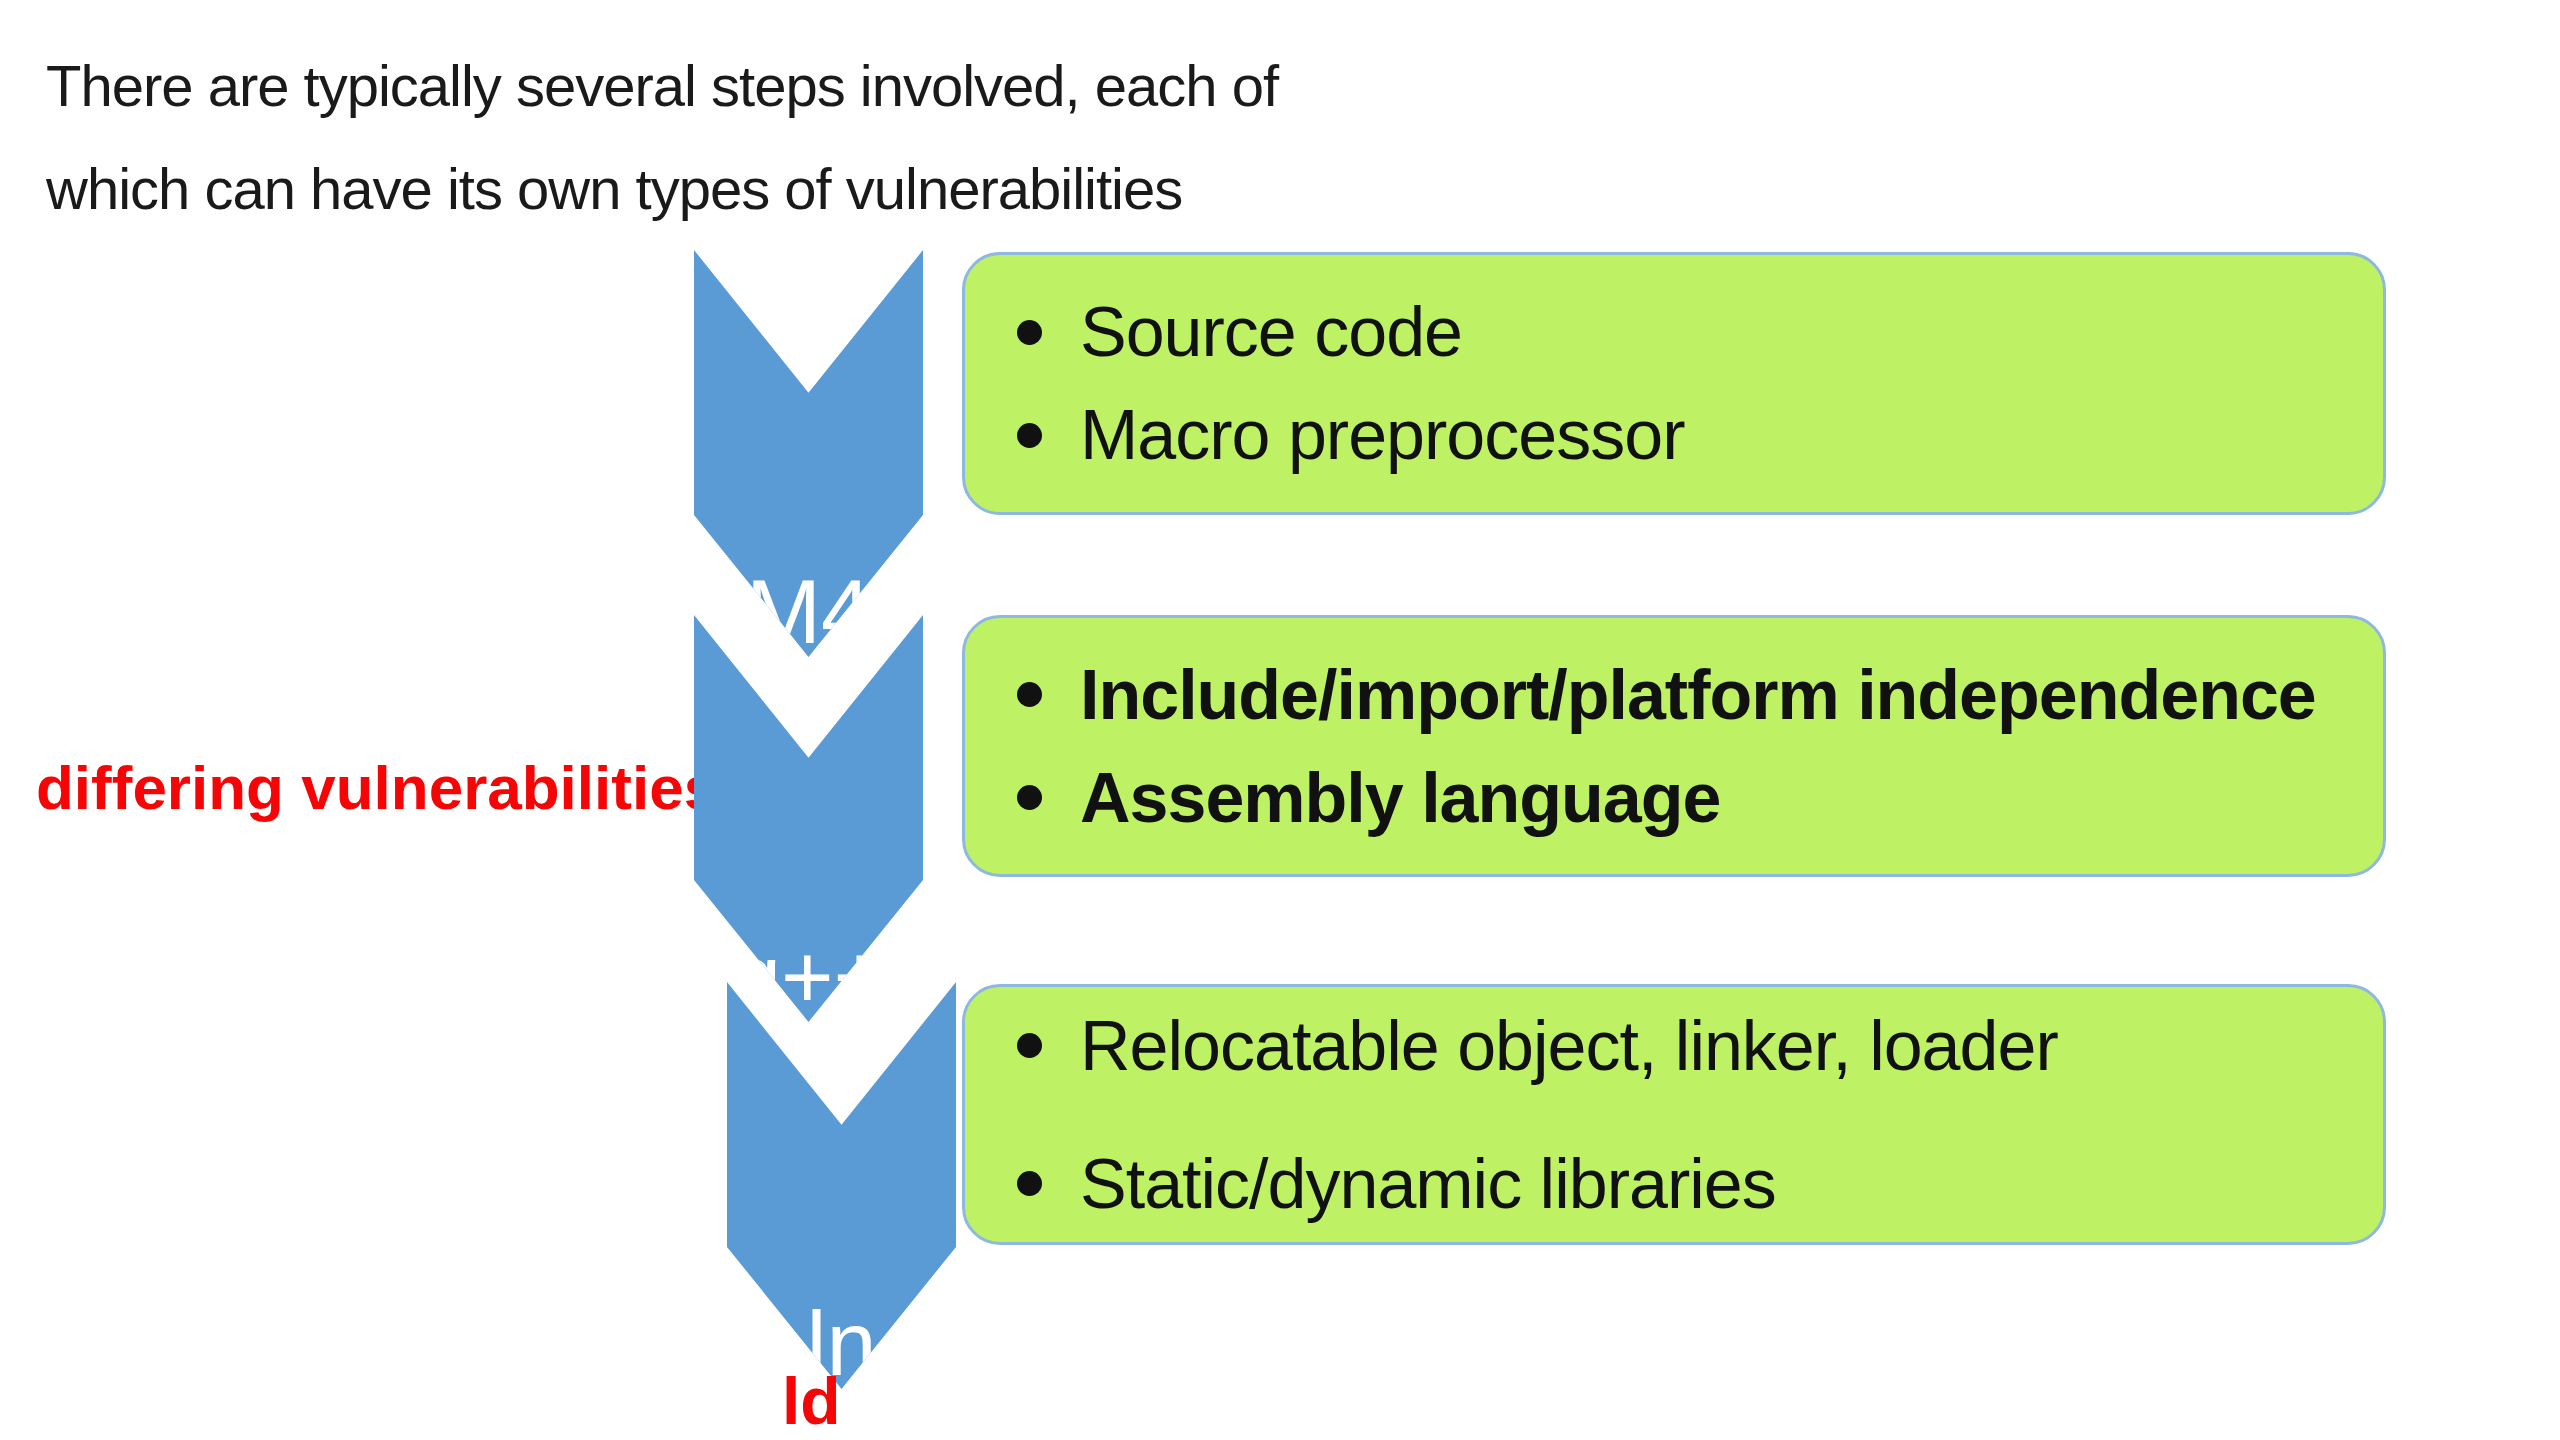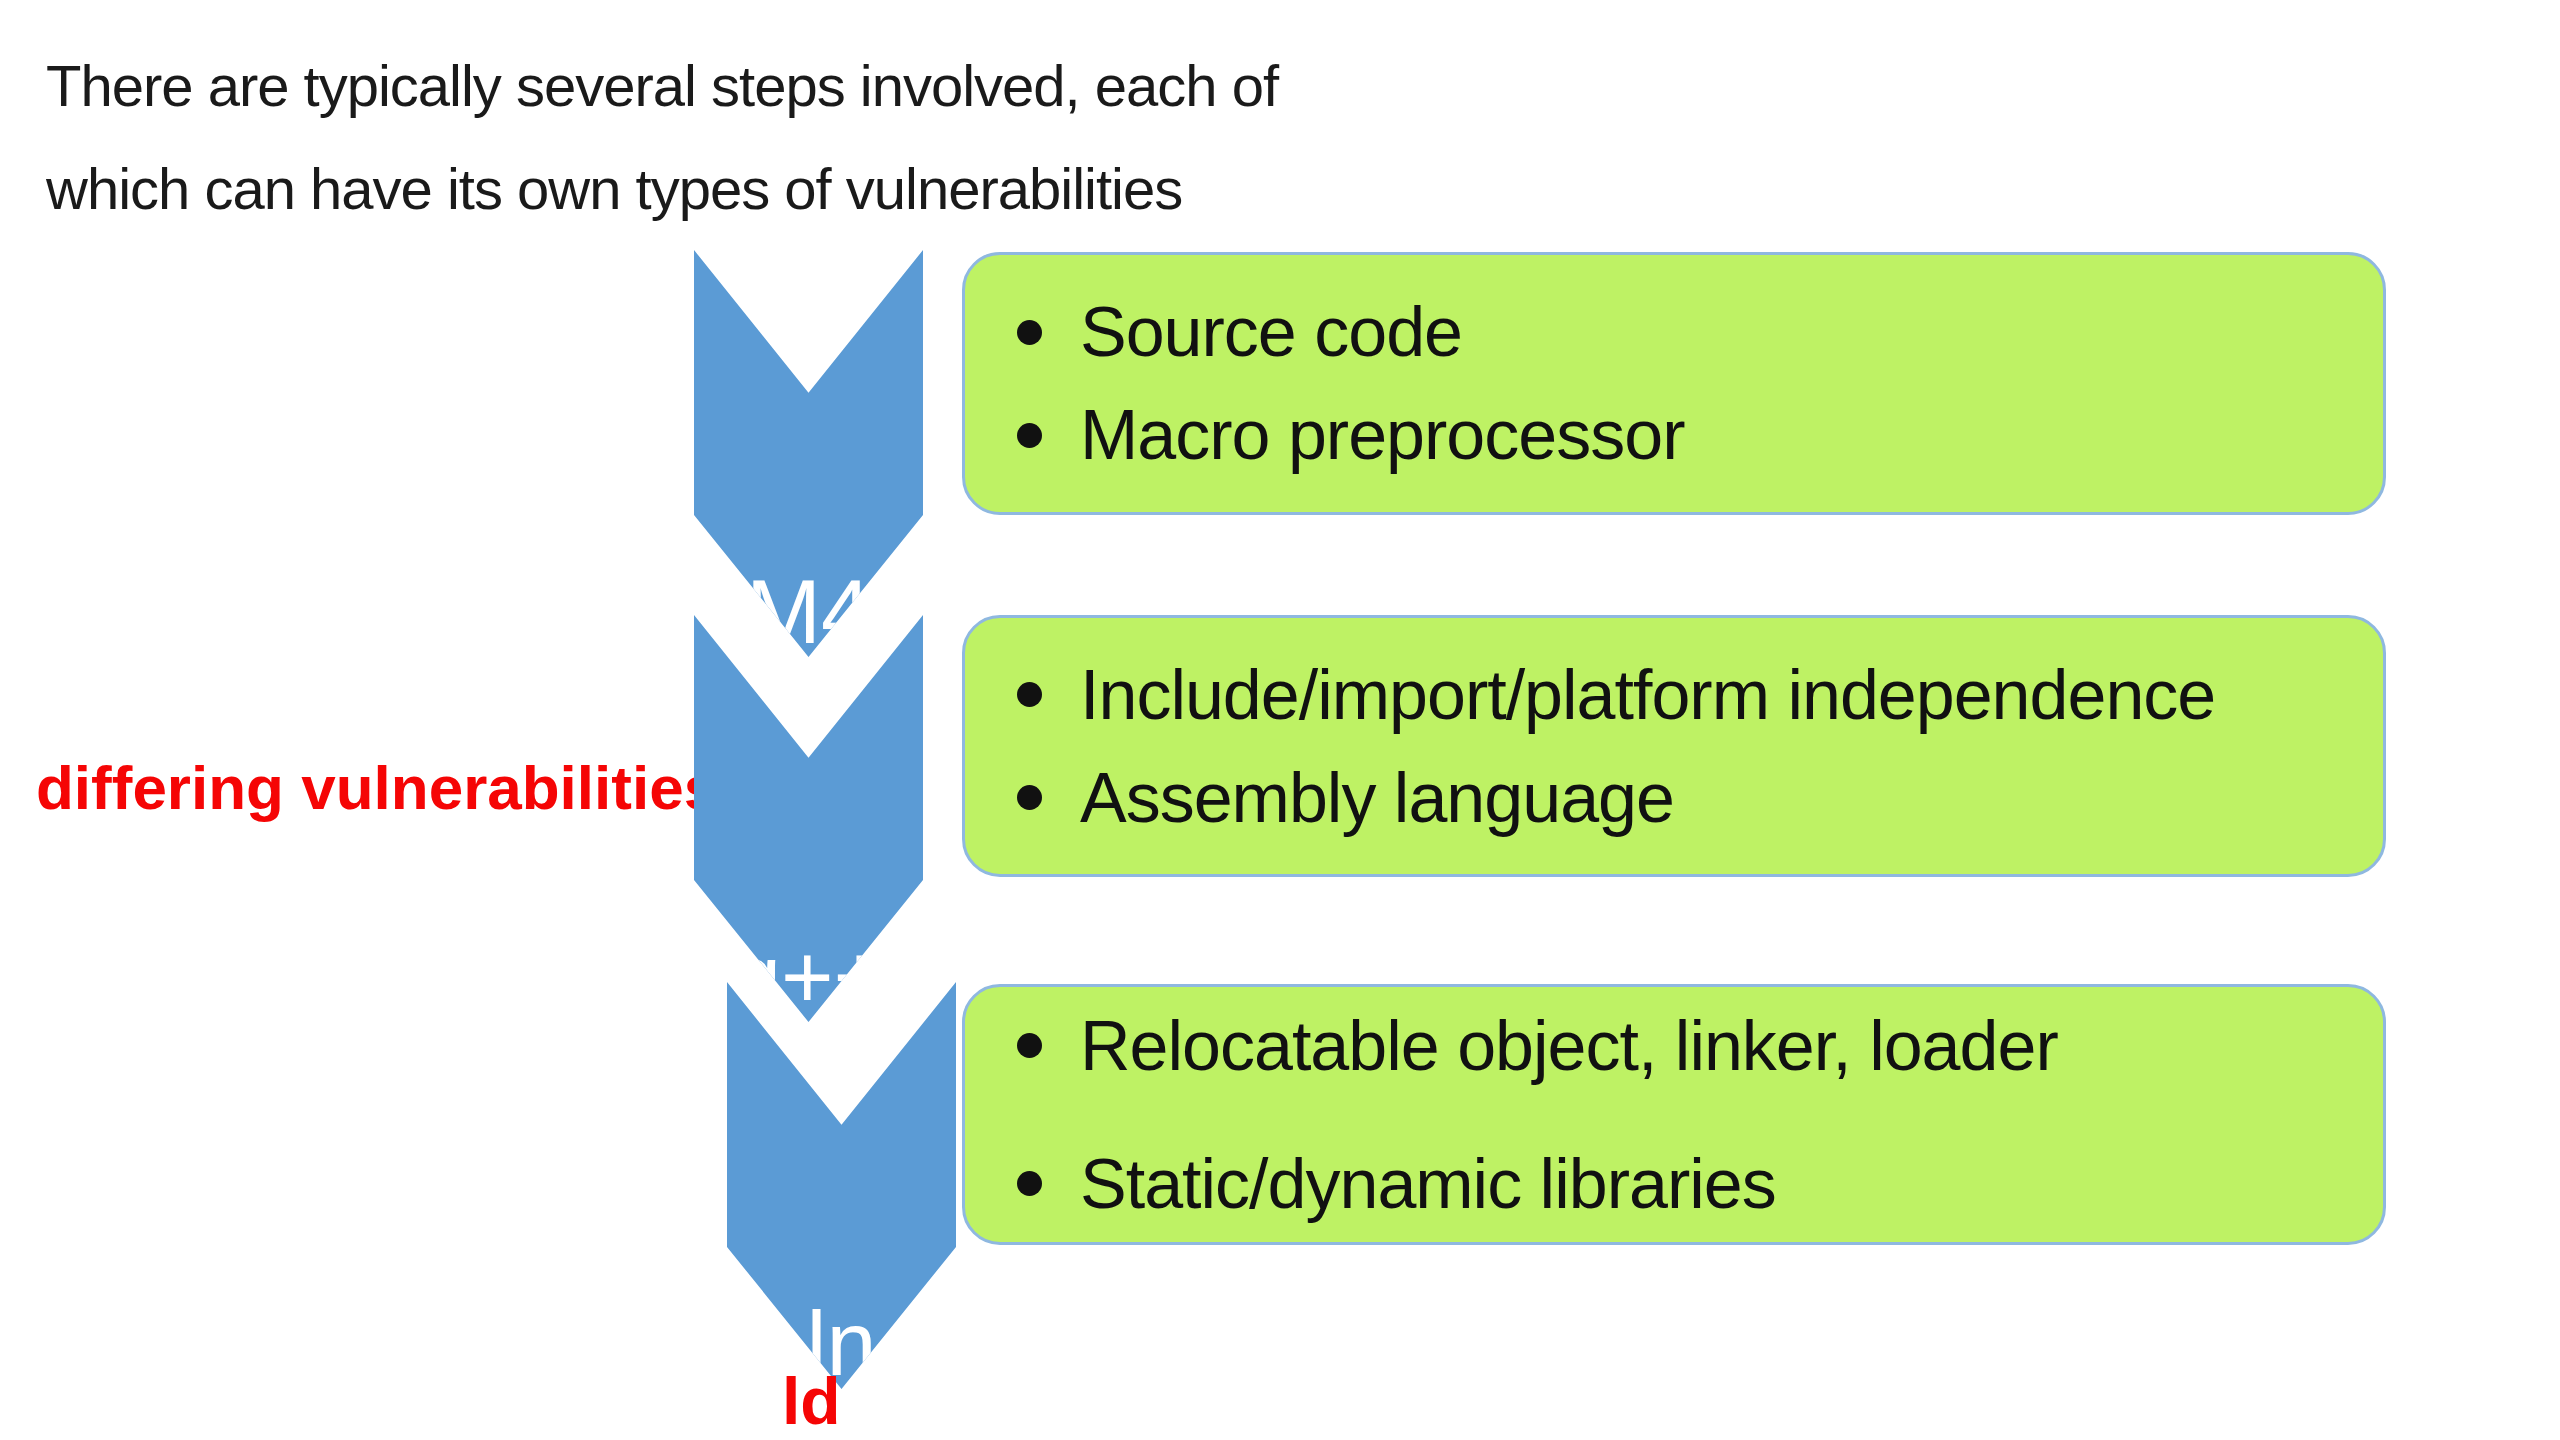--- a/index.html
+++ b/index.html
@@ -45,21 +45,21 @@
     border: 3px solid var(--box-border);
     border-radius: 38px;
     box-sizing: border-box;
     display: flex;
     flex-direction: column;
     justify-content: center;
     padding-left: 52px;
     z-index: 2;
   }
   .box-1 { top: 252px; height: 263px; }
-  .box-2 { top: 615px; height: 262px; }
+  .box-2 { top: 615px; height: 262px; font-weight: bold; }
   .box-3 { top: 984px; height: 261px; gap: 35px; }
   .bullet-row {
     display: flex;
     align-items: center;
     height: 103px;
   }
   .bullet-dot {
     width: 25px;
     height: 25px;
     border-radius: 50%;

